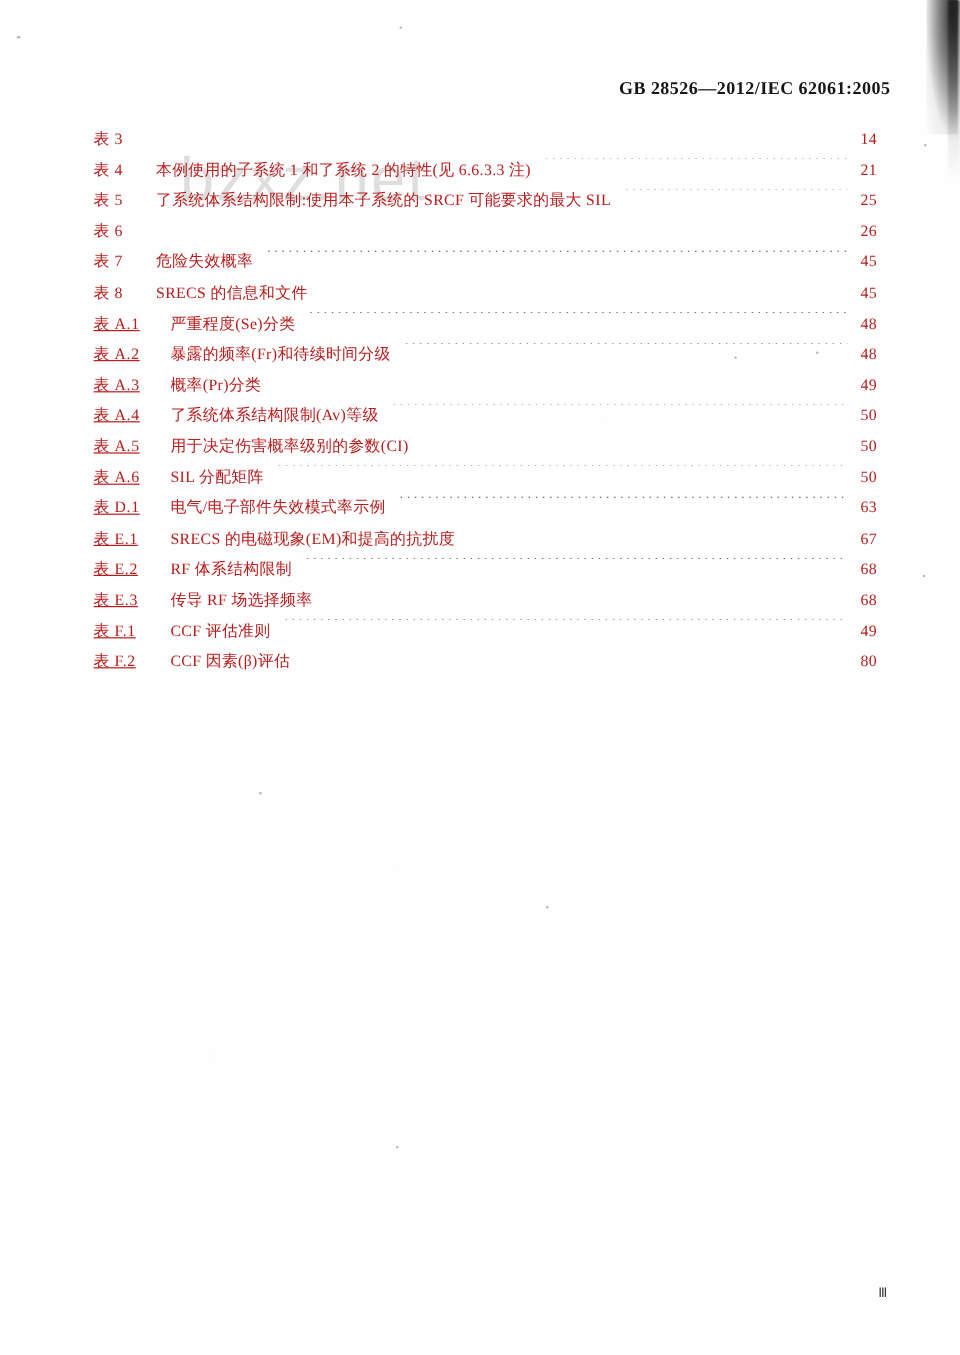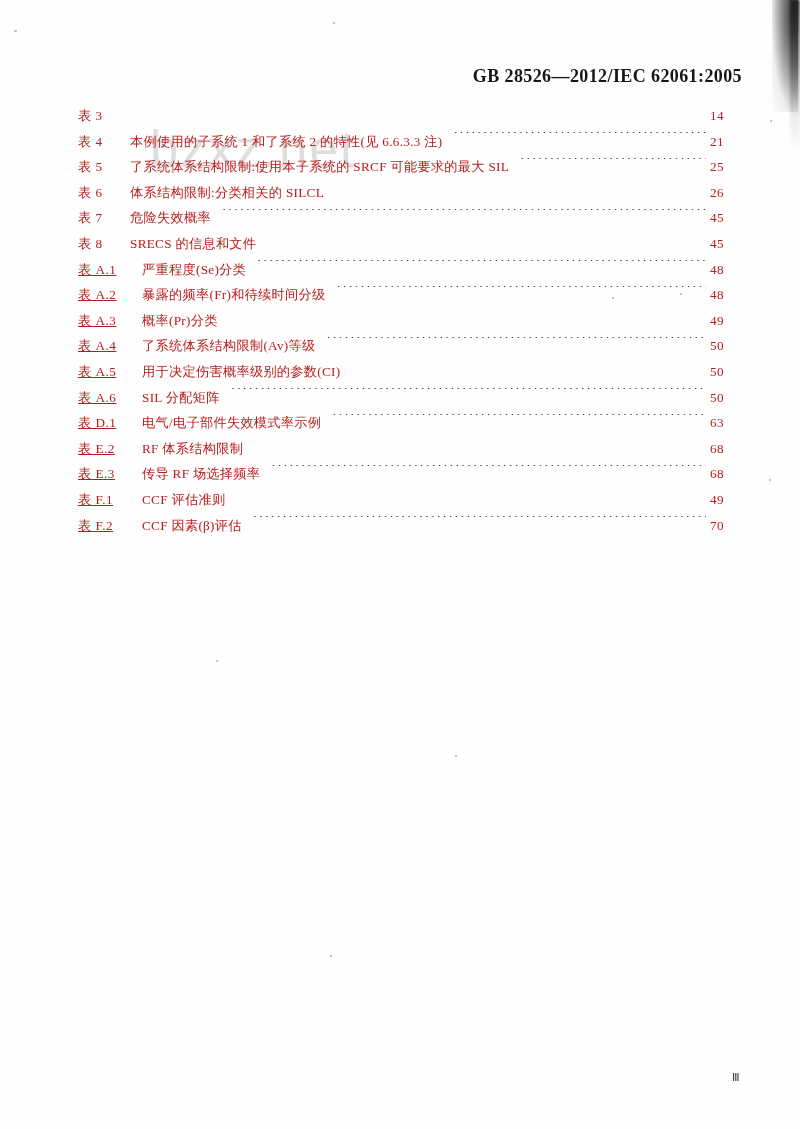--- a/index.html
+++ b/index.html
@@ -66,21 +66,21 @@
     user-select: none;
     pointer-events: none;
   }
 
   
   .doc-header {
     position: absolute;
     top: 66px;
     right: 58px;
     font-family: "Liberation Serif", serif;
-    font-size: 18px;
+    font-size: 15px;
     font-weight: 700;
     letter-spacing: 0.4px;
     white-space: nowrap;
     color: #161616;
   }
 
   
   .toc {
     position: absolute;
     left: 78px;
@@ -120,21 +120,21 @@
     left: 0;
     bottom: 0.08em;
     font-size: 13px;
     letter-spacing: 1.6px;
     color: #3a3a3a;
     white-space: nowrap;
   }
   .toc-page {
     flex: 0 0 auto;
     width: 28px;
-    text-align: left;
+    text-align: center;
     letter-spacing: 0.4px;
   }
 
   
   .folio {
     position: absolute;
     right: 60px;
     bottom: 45px;
     font-size: 11px;
     font-family: "Liberation Serif", serif;
@@ -177,21 +177,20 @@
         <span class="toc-page">21</span>
       </div>
       <div class="toc-row">
         <span class="toc-label">表 5</span>
         <span class="toc-title">了系统体系结构限制:使用本子系统的 SRCF 可能要求的最大 SIL</span>
         <span class="toc-dots"></span>
         <span class="toc-page">25</span>
       </div>
       <div class="toc-row">
         <span class="toc-label">表 6</span>
-        <span class="toc-title">体系结构限制:分类相关的 SILCL</span>
         <span class="toc-dots"></span>
         <span class="toc-page">26</span>
       </div>
       <div class="toc-row">
         <span class="toc-label">表 7</span>
         <span class="toc-title">危险失效概率</span>
         <span class="toc-dots"></span>
         <span class="toc-page">45</span>
       </div>
       <div class="toc-row">
@@ -236,20 +235,26 @@
         <span class="toc-dots"></span>
         <span class="toc-page">50</span>
       </div>
       <div class="toc-row">
         <span class="toc-label wide">表 D.1</span>
         <span class="toc-title">电气/电子部件失效模式率示例</span>
         <span class="toc-dots"></span>
         <span class="toc-page">63</span>
       </div>
       <div class="toc-row">
+        <span class="toc-label wide">表 E.1</span>
+        <span class="toc-title">SRECS 的电磁现象(EM)和提高的抗扰度</span>
+        <span class="toc-dots"></span>
+        <span class="toc-page">67</span>
+      </div>
+      <div class="toc-row">
         <span class="toc-label wide">表 E.2</span>
         <span class="toc-title">RF 体系结构限制</span>
         <span class="toc-dots"></span>
         <span class="toc-page">68</span>
       </div>
       <div class="toc-row">
         <span class="toc-label wide">表 E.3</span>
         <span class="toc-title">传导 RF 场选择频率</span>
         <span class="toc-dots"></span>
         <span class="toc-page">68</span>
@@ -257,21 +262,21 @@
       <div class="toc-row">
         <span class="toc-label wide">表 F.1</span>
         <span class="toc-title">CCF 评估准则</span>
         <span class="toc-dots"></span>
         <span class="toc-page">49</span>
       </div>
       <div class="toc-row">
         <span class="toc-label wide">表 F.2</span>
         <span class="toc-title">CCF 因素(β)评估</span>
         <span class="toc-dots"></span>
-        <span class="toc-page">70</span>
+        <span class="toc-page">80</span>
       </div>
     </div>
 
   <div class="folio">Ⅲ</div>
 
   <div class="scan-edge-tr"></div>
   <div class="scan-edge-tr2"></div>
   <div class="speck" style="left:14px;top:30px;width:3px;height:2px;"></div>
   <div class="speck" style="left:770px;top:120px;width:2px;height:2px;"></div>
   <div class="speck" style="left:769px;top:479px;width:2px;height:2px;"></div>

